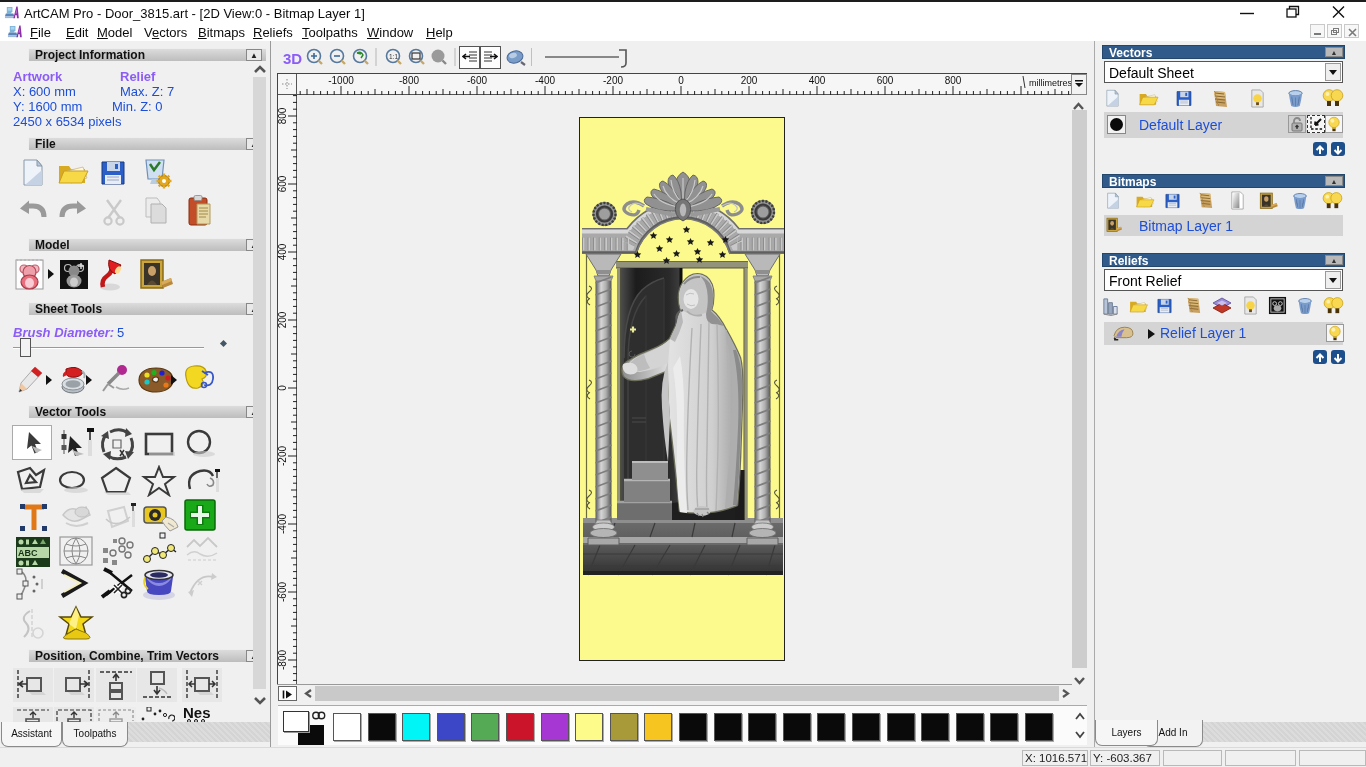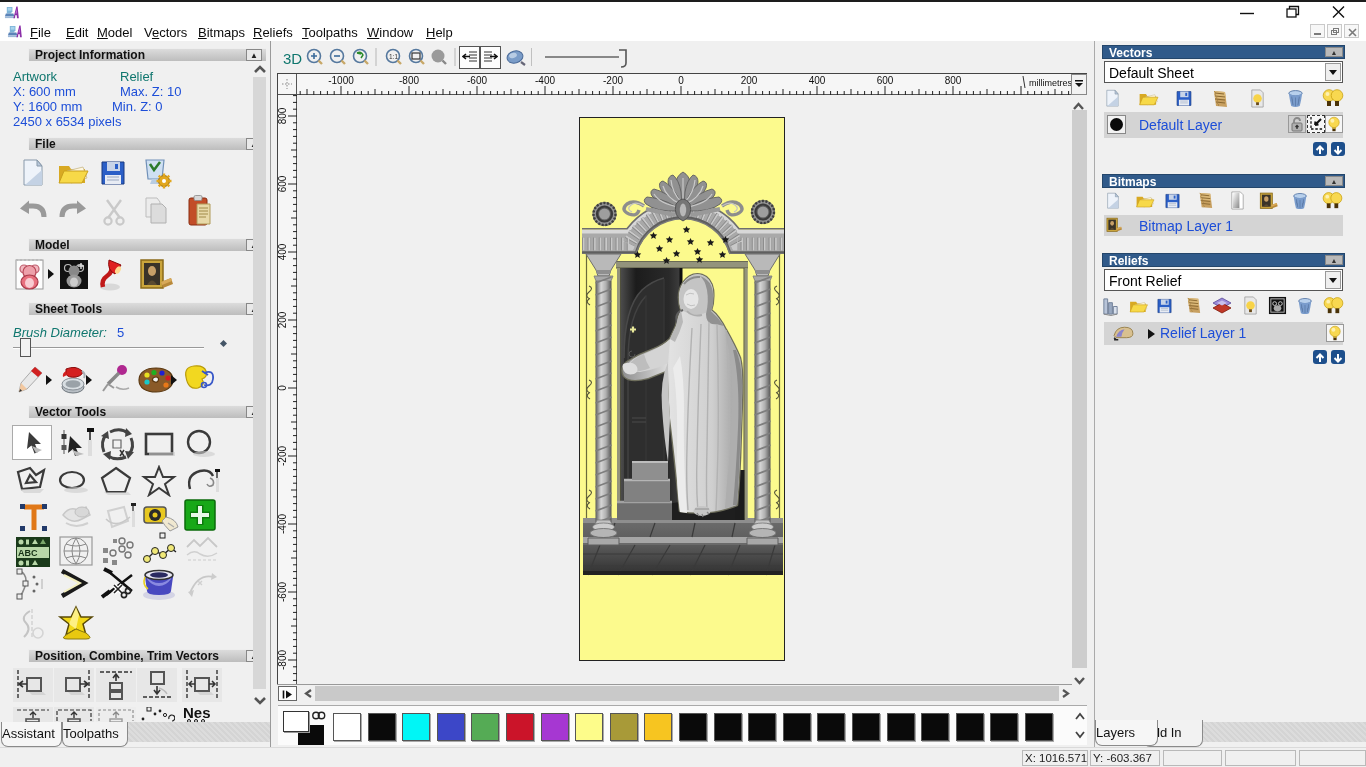--- a/index.html
+++ b/index.html
@@ -8,35 +8,35 @@
 #titlebar{left:0;top:2px;width:1366px;height:20px;background:#fff}
 #titletxt{left:24px;top:4px;font-size:13px;color:#0c0c0c}
 #menubar{left:0;top:22px;width:1366px;height:19px;background:#fff}
 .menu{position:absolute;top:3px;font-size:13px;color:#0c0c0c}
 .menu u{text-decoration:underline}
 #leftpanel{left:0;top:41px;width:271px;height:706px;background:#f0f0f0;border-right:1px solid #9a9a9a}
 .hdr{position:absolute;left:28px;width:238px;height:13px;background:linear-gradient(#dcdcdc,#bdbdbd);border-top:1px solid #eee;border-left:1px solid #eee}
 .hdr span{position:absolute;left:6px;top:0px;font-size:12px;font-weight:bold;color:#111;line-height:13px}
 .hdr .cbtn{position:absolute;right:4px;top:0px;width:16px;height:12px;background:#e9e9e9;border:1px solid #888;font-size:8px;color:#222;text-align:center;line-height:11px}
 .t13{position:absolute;font-size:13px;color:#1d4ed8}
-.b13{position:absolute;font-size:13px;font-weight:normal;color:#0f766e}
+.b13{position:absolute;font-size:13px;font-weight:bold;color:#8b5cf6}
 #rightpanel{left:1094px;top:41px;width:272px;height:706px;background:#f0f0f0;border-left:1px solid #aaa}
 .bhdr{position:absolute;left:7px;width:243px;height:14px;background:#305a8a;border:1px solid #24466b}
 .bhdr span{position:absolute;left:6px;top:0;font-size:12px;font-weight:bold;color:#fff;line-height:14px}
 .bhdr .cbtn{position:absolute;right:1px;top:1px;width:18px;height:10px;background:#b9b9b9;border:1px solid #888;font-size:7px;color:#333;text-align:center;line-height:9px}
 .combo{position:absolute;left:9px;width:239px;height:22px;background:#fff;border:1px solid #555}
 .combo span{position:absolute;left:4px;top:3px;font-size:14px;color:#000}
 .combo .dd{position:absolute;right:1px;top:1px;width:16px;height:18px;background:#efefef;border:1px solid #999}
 .layerrow{position:absolute;left:9px;width:239px;background:#d4d4d4}
 .sbtn{position:absolute;width:18px;height:18px;background:#e2e2e2;border:1px solid #999}
 .updown{position:absolute;width:14px;height:14px;background:#1d4f8c;border-radius:3px;color:#fff;text-align:center}
 #statusbar{left:0;top:747px;width:1366px;height:20px;background:#f0f0f0;border-top:1px solid #dadada}
 .scell{position:absolute;top:2px;height:16px;border:1px solid #b9b9b9;font-size:11.5px;color:#222;padding:1px 2px;background:#f0f0f0;white-space:nowrap;overflow:hidden}
 #canvaswrap{left:272px;top:41px;width:818px;height:706px;background:#f0f0f0}
-.tabw{position:absolute;background:#f6f6f6;border:1px solid #8a8a8a;border-top:none;border-radius:0 0 7px 7px;font-size:13px;color:#111;text-align:left}
+.tabw{position:absolute;background:#f6f6f6;border:1px solid #8a8a8a;border-top:none;border-radius:0 0 7px 7px;font-size:10px;color:#111;text-align:center}
 .texture{position:absolute;background:repeating-linear-gradient(45deg,#dcdcdc 0 2px,#d4d4d4 2px 4px)}
 .vsep{position:absolute;width:1px;background:#999}
 .ic{position:absolute}
 </style></head>
 <body>
 <div class="abs" id="topstrip"></div>
 <svg style="position:absolute;width:0;height:0">
     <defs>
 <symbol id="merge" viewBox="0 0 20 20">
   <path d="M4 2 L15 3 L17 18 L6 17 Z" fill="#c8a060"></path>
@@ -223,20 +223,21 @@
   <path d="M1 12 h11 v2 h-11 z" fill="#9db8d8"></path>
   <path d="M10 14 L13.2 1.5 L14.5 1.5 L15.8 14 L13.8 14 L13.6 11 L12 11 L11.6 14 Z" fill="#8b2fa8"></path>
   <path d="M12.3 9 L13.4 4 L13.5 9 Z" fill="#d090e0"></path>
 </symbol>
 </defs>
   </svg>
 <div class="abs" id="titlebar">
   <svg class="ic" style="left:4px;top:3px" width="15" height="15">
       <use href="#acicon"></use>
     </svg>
+  <div class="abs" id="titletxt">ArtCAM Pro - Door_3815.art - [2D View:0 - Bitmap Layer 1]</div>
   <svg class="ic" style="left:1238px;top:2px" width="114" height="18" viewBox="0 0 114 18">
     <path d="M2 9.5 H16" stroke="#111" stroke-width="1.4" fill="none"></path>
     <rect x="49" y="5" width="9" height="8" fill="none" stroke="#111" stroke-width="1.3"></rect>
     <path d="M51.5 5 V2.5 H60.5 V10.5 H58" fill="none" stroke="#111" stroke-width="1.3"></path>
     <path d="M95 2.5 L106 13.5 M106 2.5 L95 13.5" stroke="#111" stroke-width="1.4"></path>
   </svg>
 </div>
 <div class="abs" id="menubar">
   <svg class="ic" style="left:7px;top:2px" width="15" height="15">
       <use href="#acicon"></use>
@@ -259,21 +260,21 @@
   </div>
 </div>
 <div class="abs" id="leftpanel">
   <div class="hdr" style="top:7px">
       <span>Project Information</span>
       <div class="cbtn">▲</div>
     </div>
   <div class="b13" style="left:13px;top:28px">Artwork</div>
   <div class="b13" style="left:120px;top:28px">Relief</div>
   <div class="t13" style="left:13px;top:43px">X: 600 mm</div>
-  <div class="t13" style="left:120px;top:43px">Max. Z: 10</div>
+  <div class="t13" style="left:120px;top:43px">Max. Z: 7</div>
   <div class="t13" style="left:13px;top:58px">Y: 1600 mm</div>
   <div class="t13" style="left:112px;top:58px">Min. Z: 0</div>
   <div class="t13" style="left:13px;top:73px">2450 x 6534 pixels</div>
   <div class="hdr" style="top:96px">
       <span>File</span>
       <div class="cbtn">▲</div>
     </div>
   <svg class="ic" style="left:18px;top:117px" width="30" height="30">
       <use href="#pagenew"></use>
     </svg>

